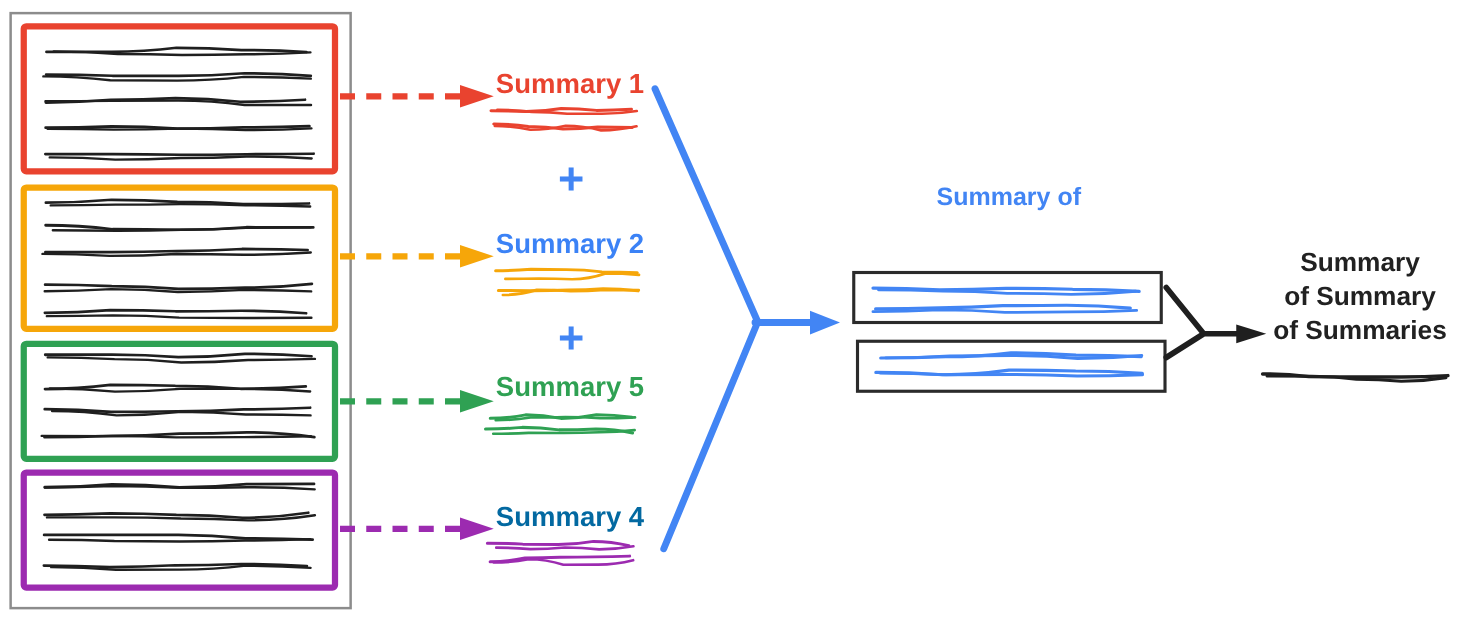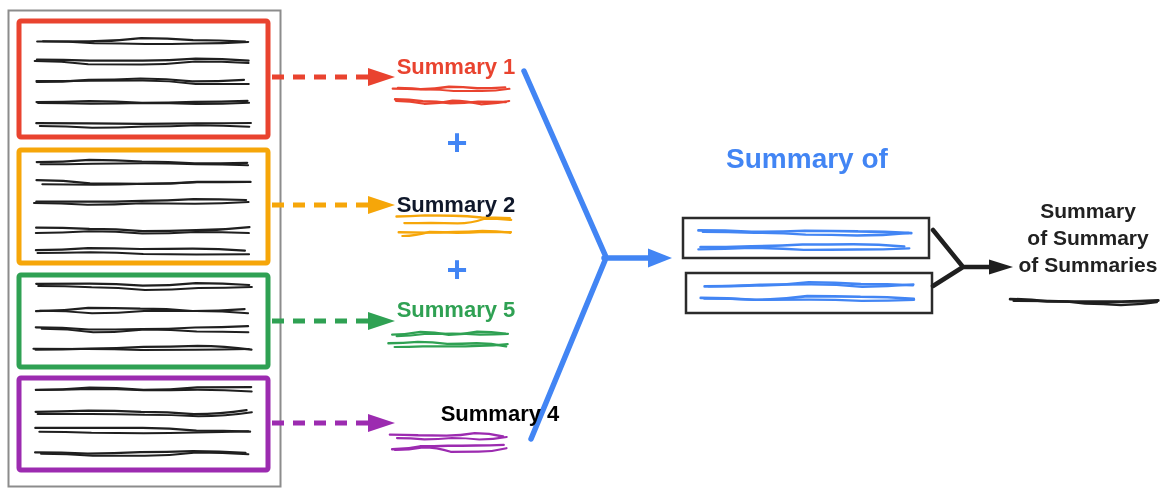--- a/index.html
+++ b/index.html
@@ -11,21 +11,21 @@
   .label{
     position:absolute;left:390px;width:132px;text-align:center;
     font-size:22px;font-weight:600;line-height:26px;white-space:nowrap;
   }
   .plus{
     position:absolute;left:437px;width:40px;text-align:center;
     font-size:36px;font-weight:700;line-height:40px;
   }
   .title{
     position:absolute;left:688px;top:140px;width:238px;text-align:center;
-    font-size:28px;font-weight:700;line-height:37px;
+    font-size:20px;font-weight:700;line-height:37px;
   }
   .final{
     position:absolute;left:1003px;top:197px;width:170px;text-align:center;
     font-size:21px;font-weight:600;line-height:27px;color:#212121;
   }
 </style>
 </head>
 <body>
 
 <div class="stage">
@@ -136,23 +136,23 @@
         <path d="M933,230 L963,267 M933,286 L963,267 M962,267 L991,267" stroke="#1f1f1f" stroke-width="4.5" fill="none" stroke-linecap="round"></path>
         <polygon points="989,259.5 989,274.5 1013,267" fill="#1f1f1f"></polygon>
       </g>
       <g>
         <path d="M1010.1,299.2 Q1028.6,299.2 1047.1,301.3 Q1065.7,301.3 1084.2,301.6 Q1102.7,301.6 1121.3,301.6 Q1139.8,301.6 1158.3,300.5" stroke="#1f1f1f" stroke-width="2.8" fill="none" stroke-linecap="round"></path>
         <path d="M1013.7,300.7 Q1031.6,300.7 1049.5,301.0 Q1067.4,301.0 1085.2,303.4 Q1103.1,303.4 1121.0,305.0 Q1138.9,305.0 1156.7,302.1" stroke="#1f1f1f" stroke-width="2.52" fill="none" stroke-linecap="round"></path>
       </g>
     </svg>
 
   <div class="label" style="top: 54px; color: rgb(233, 67, 47);">Summary 1</div>
-  <div class="label" style="top: 192px; color: #0f172a;">Summary 2</div>
+  <div class="label" style="top: 182px; color: #3b82f6;">Summary 2</div>
   <div class="label" style="top: 297px; color: rgb(47, 161, 83);">Summary 5</div>
-  <div class="label" style="top: 401px; color: #000000; margin-left: 44px;">Summary 4</div>
+  <div class="label" style="top: 401px; color: #0369a1;">Summary 4</div>
 
   <div class="plus" style="top: 123px; color: rgb(66, 133, 244);">+</div>
   <div class="plus" style="top: 250px; color: rgb(66, 133, 244);">+</div>
 
   <div class="title" style="color: rgb(66, 133, 244);">
     <div>Summary of</div>
   </div>
 
   <div class="final">
     <div>Summary</div>

